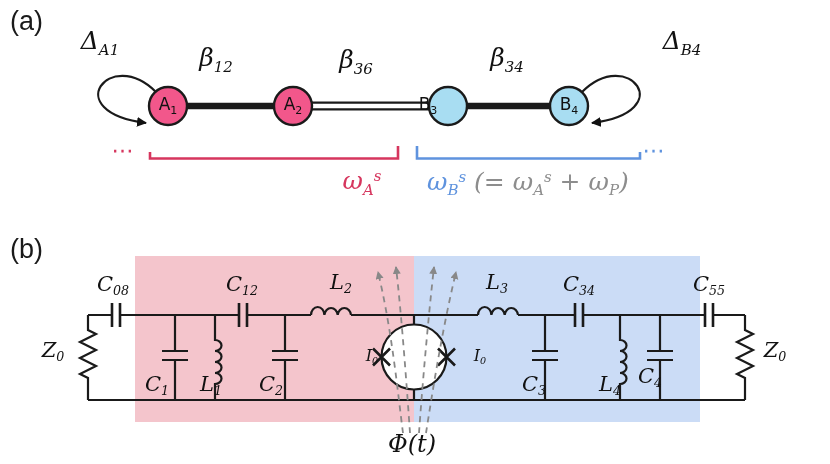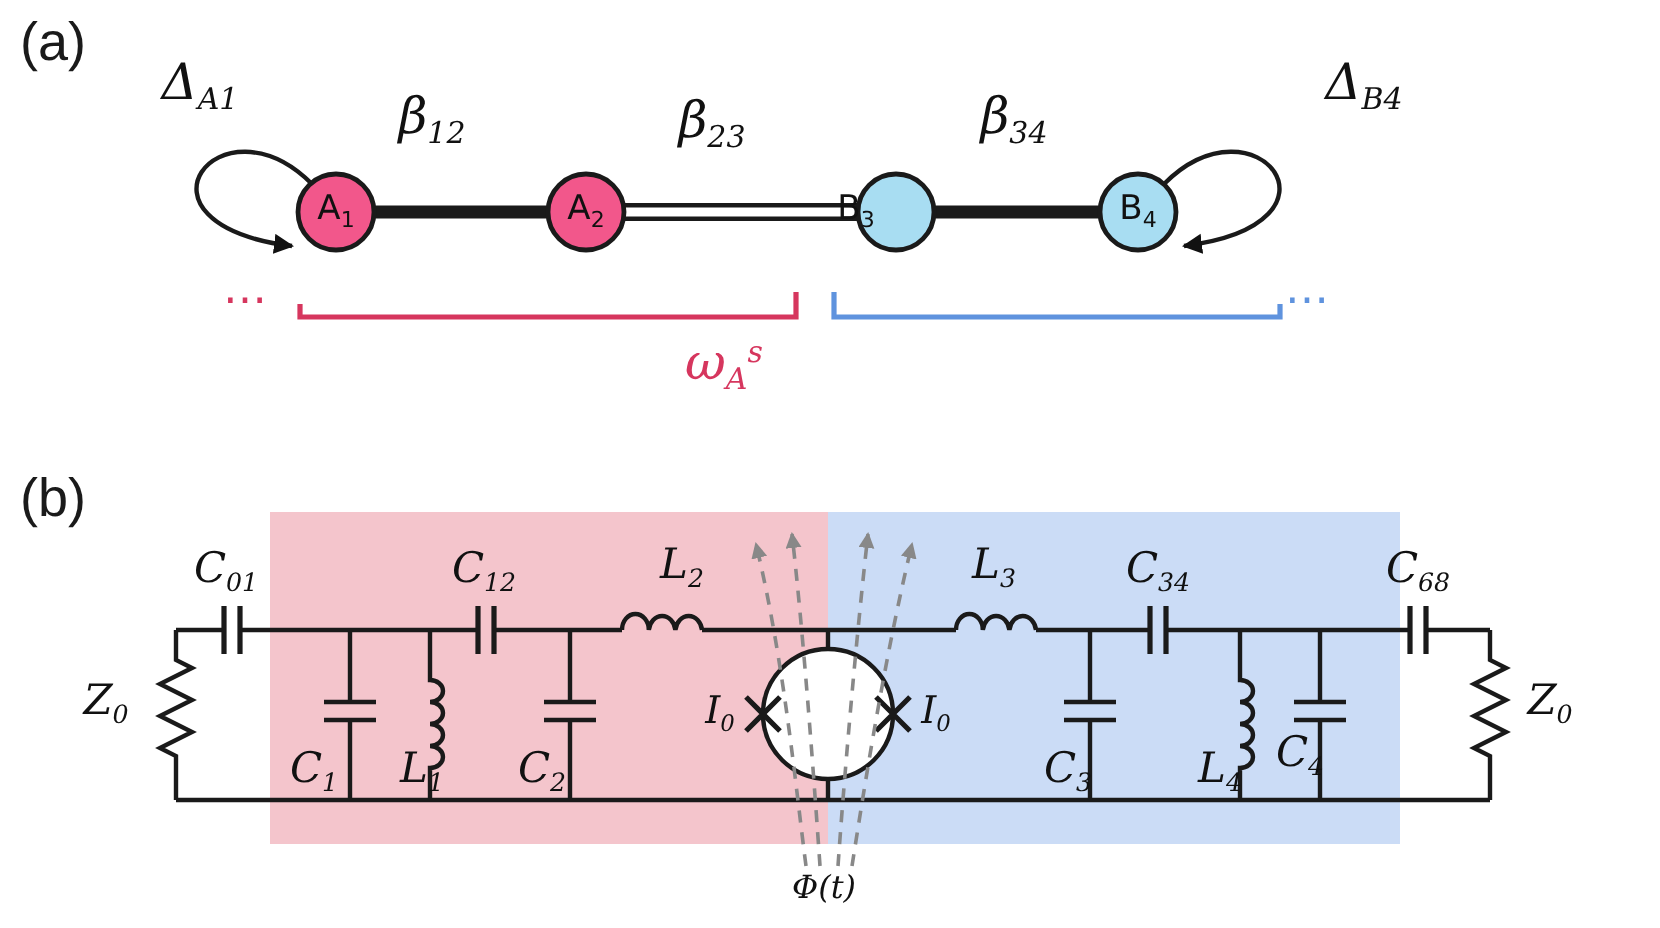--- a/index.html
+++ b/index.html
@@ -6,21 +6,21 @@
   .fig{position:relative;width:830px;height:464px;background:#fff;overflow:hidden;
        font-family:"DejaVu Serif",serif;}
   .fig svg{position:absolute;left:0;top:0;}
 
   
   .lbl{position:absolute;white-space:nowrap;line-height:1;color:#111;
        font-family:"DejaVu Serif",serif;font-style:italic;}
   .lbl sub{font-size:60%;vertical-align:-0.35em;line-height:1;}
   .lbl sup{font-size:60%;vertical-align:0.55em;line-height:1;}
   .ctr{transform:translate(-50%,-50%);}
-  .s25{font-size:25px;} .s21{font-size:21px;} .s20{font-size:16px;} .s19{font-size:19px;}
+  .s25{font-size:25px;} .s21{font-size:21px;} .s20{font-size:24px;} .s19{font-size:16px;margin-left:12px;}
   .node{font-size:17px;font-family:"DejaVu Sans",sans-serif;font-style:normal;}
   .node sub{font-size:11px;}
   .panel-lbl{font-family:"Liberation Sans",sans-serif;font-style:normal;
              font-size:27px;color:#1a1a1a;}
   .red-t{color:var(--accent-red,#d6365e);}
   .blue-t{color:var(--accent-blue,#5f93de);}
   .gray-t{color:var(--note-gray,#8d8d8d);}
   .dots{font-style:normal;font-size:22px;letter-spacing:1px;}
 
   
@@ -113,44 +113,45 @@
         <path class="flux" d="M 426 433 C 432 395, 442 330, 456 272" marker-end="url(#ahg)"></path>
       </g>
     </g>
   </svg>
 
   <div class="lbl panel-lbl" style="left:10px;top:8px">(a)</div>
   <div class="lbl panel-lbl" style="left:10px;top:236px">(b)</div>
 
   <div class="lbl ctr s25" style="left:100px;top:43px"><span>Δ</span><sub>A1</sub></div>
   <div class="lbl ctr s25" style="left:216px;top:60px"><span>β</span><sub>12</sub></div>
-  <div class="lbl ctr s25" style="left:356px;top:62px"><span>β</span><sub>23</sub></div>
+  <div class="lbl ctr s25" style="left:356px;top:62px"><span>β</span><sub>36</sub></div>
   <div class="lbl ctr s25" style="left:507px;top:60px"><span>β</span><sub>34</sub></div>
   <div class="lbl ctr s25" style="left:682px;top:43px"><span>Δ</span><sub>B4</sub></div>
 
   <div class="lbl ctr node" style="left:168px;top:106px"><span>A</span><sub>1</sub></div>
   <div class="lbl ctr node" style="left:293px;top:106px"><span>A</span><sub>2</sub></div>
   <div class="lbl ctr node" style="left:428px;top:106px"><span>B</span><sub>3</sub></div>
   <div class="lbl ctr node" style="left:569px;top:106px"><span>B</span><sub>4</sub></div>
 
   <div class="lbl ctr dots red-t" style="left:123px;top:151px">⋯</div>
   <div class="lbl ctr dots blue-t" style="left:654px;top:151px">⋯</div>
 
   <div class="lbl ctr s25 red-t" style="left:362px;top:183px"><span>ω</span><sub>A</sub><sup>s</sup></div>
 
+  <div class="lbl s25" style="left:427px;top:169px"><span class="blue-t"><span>ω</span><sub>B</sub><sup>s</sup></span> <span class="gray-t"><span>(= </span><span>ω</span><sub>A</sub><sup>s</sup><span> + </span><span>ω</span><sub>P</sub><span>)</span></span></div>
 
   <div class="lbl ctr s21" style="left:53px;top:352px"><span>Z</span><sub>0</sub></div>
   <div class="lbl ctr s21" style="left:775px;top:352px"><span>Z</span><sub>0</sub></div>
 
-  <div class="lbl ctr s21" style="left:113px;top:286px"><span>C</span><sub>01</sub></div>
+  <div class="lbl ctr s21" style="left:113px;top:286px"><span>C</span><sub>08</sub></div>
   <div class="lbl ctr s21" style="left:242px;top:286px"><span>C</span><sub>12</sub></div>
   <div class="lbl ctr s21" style="left:341px;top:284px"><span>L</span><sub>2</sub></div>
   <div class="lbl ctr s21" style="left:497px;top:284px"><span>L</span><sub>3</sub></div>
   <div class="lbl ctr s21" style="left:579px;top:286px"><span>C</span><sub>34</sub></div>
-  <div class="lbl ctr s21" style="left:709px;top:286px"><span>C</span><sub>68</sub></div>
+  <div class="lbl ctr s21" style="left:709px;top:286px"><span>C</span><sub>55</sub></div>
 
   <div class="lbl ctr s21" style="left:157px;top:386px"><span>C</span><sub>1</sub></div>
   <div class="lbl ctr s21" style="left:211px;top:386px"><span>L</span><sub>1</sub></div>
   <div class="lbl ctr s21" style="left:271px;top:386px"><span>C</span><sub>2</sub></div>
   <div class="lbl ctr s21" style="left:534px;top:386px"><span>C</span><sub>3</sub></div>
   <div class="lbl ctr s21" style="left:610px;top:386px"><span>L</span><sub>4</sub></div>
   <div class="lbl ctr s21" style="left:650px;top:378px"><span>C</span><sub>4</sub></div>
 
   <div class="lbl ctr s19" style="left:360px;top:357px"><span>I</span><sub>0</sub></div>
   <div class="lbl ctr s19" style="left:468px;top:357px"><span>I</span><sub>0</sub></div>

